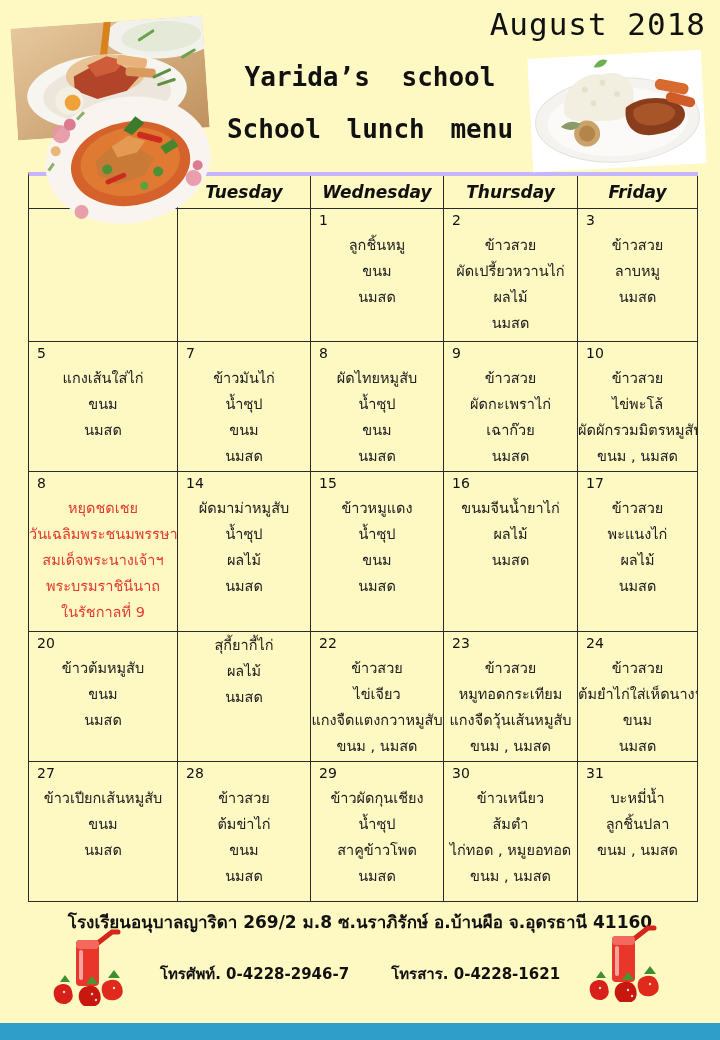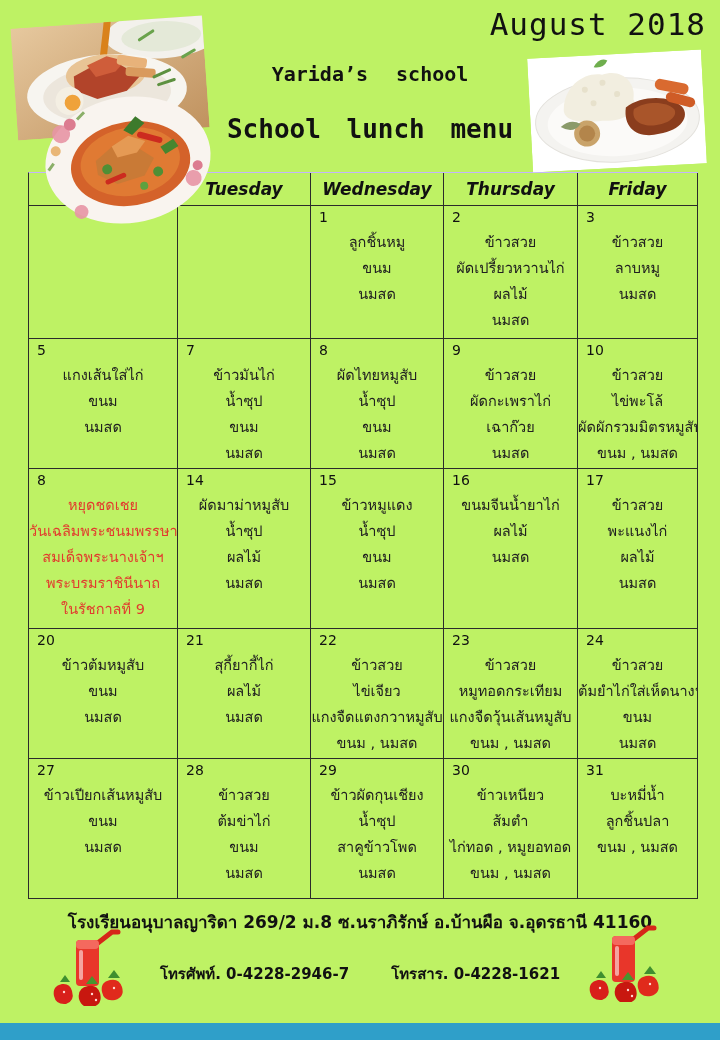--- a/index.html
+++ b/index.html
@@ -1,39 +1,39 @@
 <!DOCTYPE html>
 <html style="--holiday-red: #e23b2e;"><head>
 <meta charset="utf-8">
 <style>
   html,body{margin:0;padding:0;background:#ffffff;}
-  .page{position:relative;width:720px;height:1040px;background:#bef264;overflow:hidden;
+  .page{position:relative;width:720px;height:1040px;background:#fef9c3;overflow:hidden;
         font-family:"DejaVu Sans","Liberation Sans",sans-serif;color:#1c1c1c;}
 
   
   .month-title{position:absolute;top:6px;right:14px;font-family:"DejaVu Sans Mono","Liberation Mono",monospace;
                font-size:31px;letter-spacing:1px;color:#111;}
   .school-name{position:absolute;top:62px;left:180px;width:380px;text-align:center;
                font-family:"DejaVu Sans Mono","Liberation Mono",monospace;font-weight:700;
-               font-size:20px;word-spacing:16px;color:#111;}
+               font-size:26px;word-spacing:16px;color:#111;}
   .menu-subtitle{position:absolute;top:114px;left:180px;width:380px;text-align:center;
                font-family:"DejaVu Sans Mono","Liberation Mono",monospace;font-weight:700;
                font-size:26px;word-spacing:10px;color:#111;}
 
   
   .photo{position:absolute;z-index:5;}
   .photo-1{top:22px;left:14px;transform:rotate(-4deg);}
   .photo-2{top:96px;left:44px;transform:rotate(-9deg);}
   .photo-3{top:54px;left:530px;transform:rotate(-3deg);}
 
   
   .cal{position:absolute;left:28px;top:172px;z-index:1;display:grid;
        grid-template-columns:149px 133px 133px 134px 120px;
        grid-template-rows:33px 133px 130px 160px 130px 140px;
-       border-top:1px solid #c4b5fd;border-left:1px solid #2b2b2b;}
+       border-top:4px solid #c4b5fd;border-left:1px solid #2b2b2b;}
   .hcell{border-right:1px solid #2b2b2b;border-bottom:1px solid #2b2b2b;
          display:flex;align-items:center;justify-content:center;
          font-style:italic;font-weight:600;font-size:17px;color:#111;box-sizing:border-box;}
   .cell{border-right:1px solid #2b2b2b;border-bottom:1px solid #2b2b2b;box-sizing:border-box;
         overflow:hidden;}
   .date{font-size:14px;font-weight:500;padding:3px 0 0 8px;text-align:left;height:20px;color:#111;}
   .line{text-align:center;font-size:14.5px;line-height:26px;white-space:nowrap;color:#202020;}
   .holiday .line{color:var(--holiday-red,#e23b2e);}
 
   
@@ -254,21 +254,20 @@
       </div>
       <div class="cell">
         <div class="date">20</div>
         <div class="lines">
           <div class="line">ข้าวต้มหมูสับ</div>
           <div class="line">ขนม</div>
           <div class="line">นมสด</div>
         </div>
       </div>
       <div class="cell">
-        <div class="date">21</div>
         <div class="lines">
           <div class="line">สุกี้ยากี้ไก่</div>
           <div class="line">ผลไม้</div>
           <div class="line">นมสด</div>
         </div>
       </div>
       <div class="cell">
         <div class="date">22</div>
         <div class="lines">
           <div class="line">ข้าวสวย</div>

